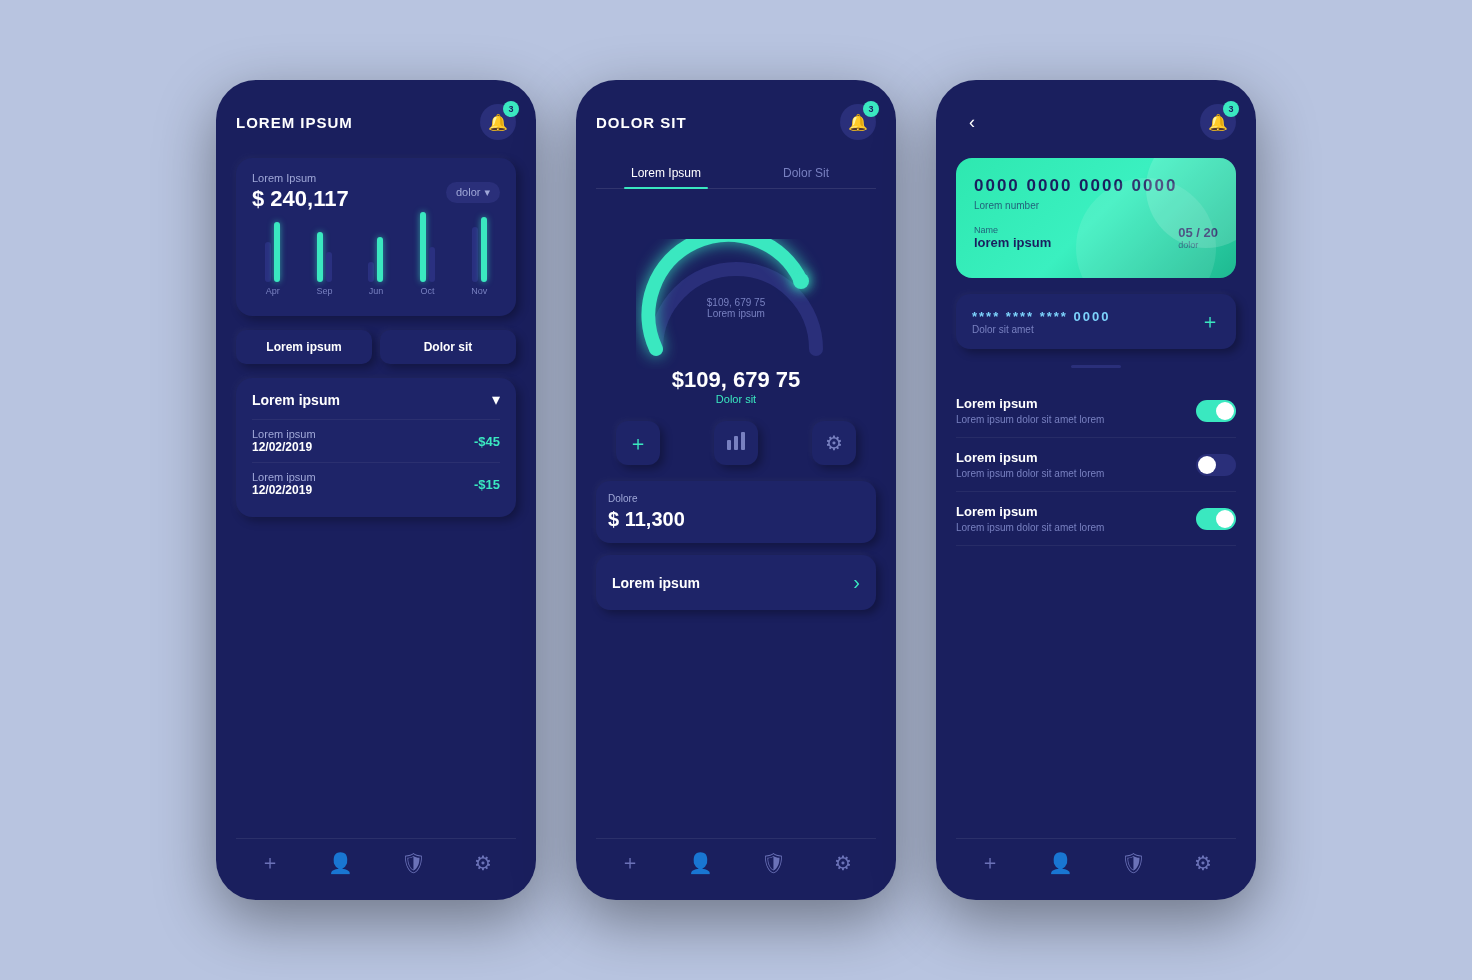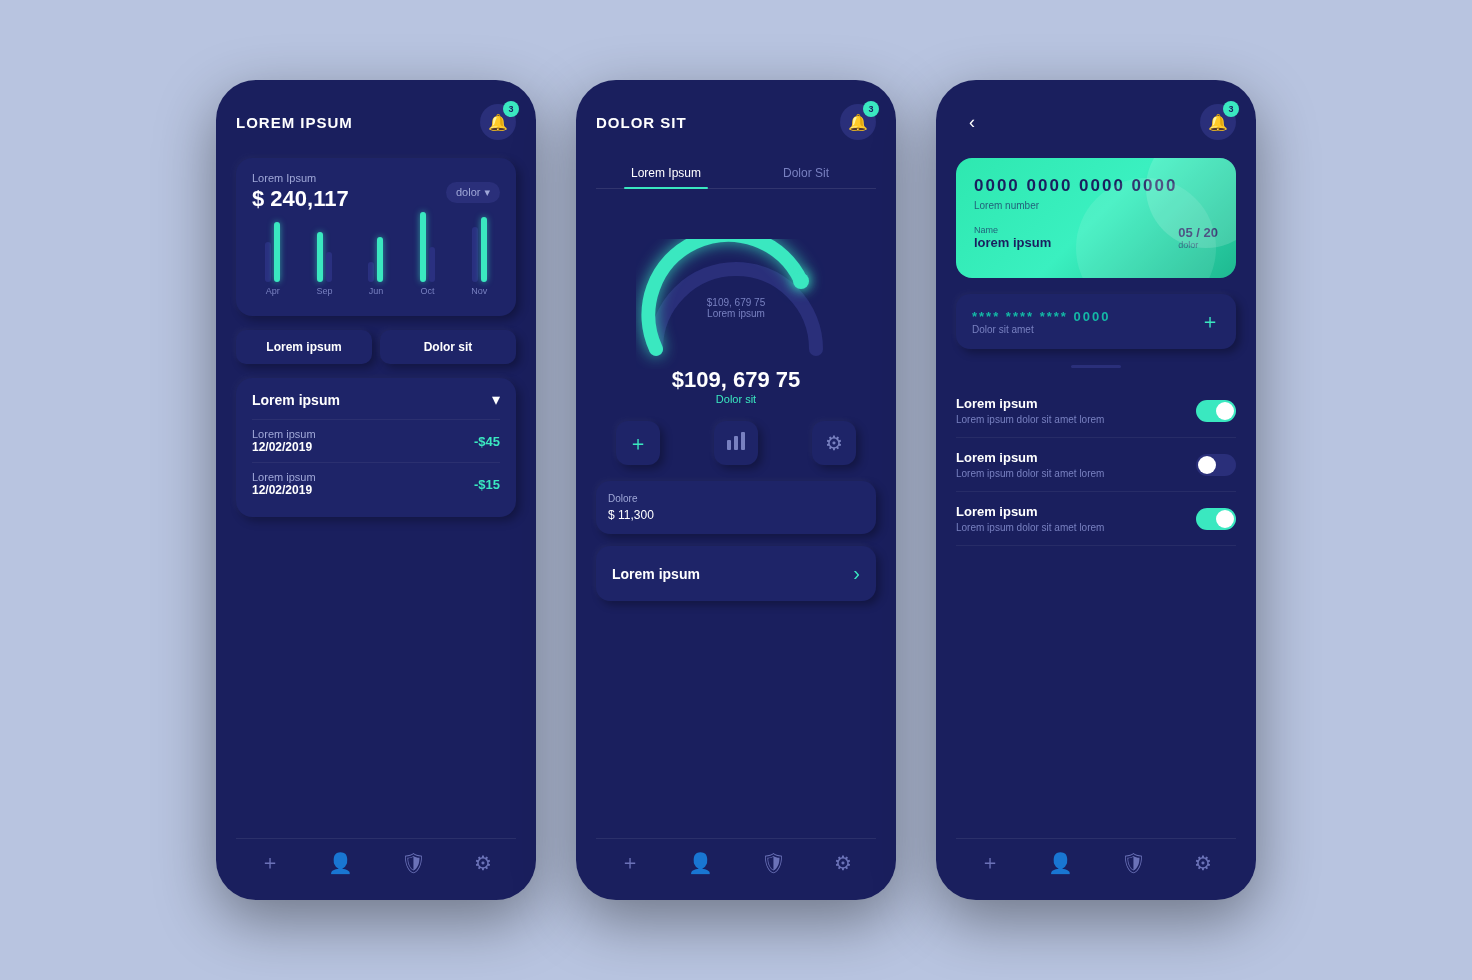--- a/index.html
+++ b/index.html
@@ -327,22 +327,22 @@
       padding: 12px;
       box-shadow: 4px 4px 8px rgba(0,0,0,0.3), -2px -2px 6px rgba(255,255,255,0.04);
     }
     .stat-label {
       color: #a0a8d8;
       font-size: 10px;
       margin-bottom: 4px;
     }
     .stat-value {
       color: #fff;
-      font-size: 12px;
-      font-weight: 400;
+      font-size: 20px;
+      font-weight: 700;
     }
 
     .cta-card {
       background: #1e2468;
       border-radius: 14px;
       padding: 16px;
       display: flex;
       align-items: center;
       justify-content: space-between;
       cursor: pointer;
@@ -430,21 +430,21 @@
       background: #1e2468;
       border-radius: 14px;
       padding: 14px 16px;
       display: flex;
       align-items: center;
       justify-content: space-between;
       margin-bottom: 16px;
       box-shadow: 4px 4px 8px rgba(0,0,0,0.3), -2px -2px 6px rgba(255,255,255,0.04);
     }
     .add-card-info .masked {
-      color: #14b8a6;
+      color: #7dd3fc;
       font-size: 13px;
       font-weight: 600;
       letter-spacing: 2px;
     }
     .add-card-info .sub {
       color: #7880c0;
       font-size: 10px;
     }
     .add-icon {
       color: #3ae8c0;

